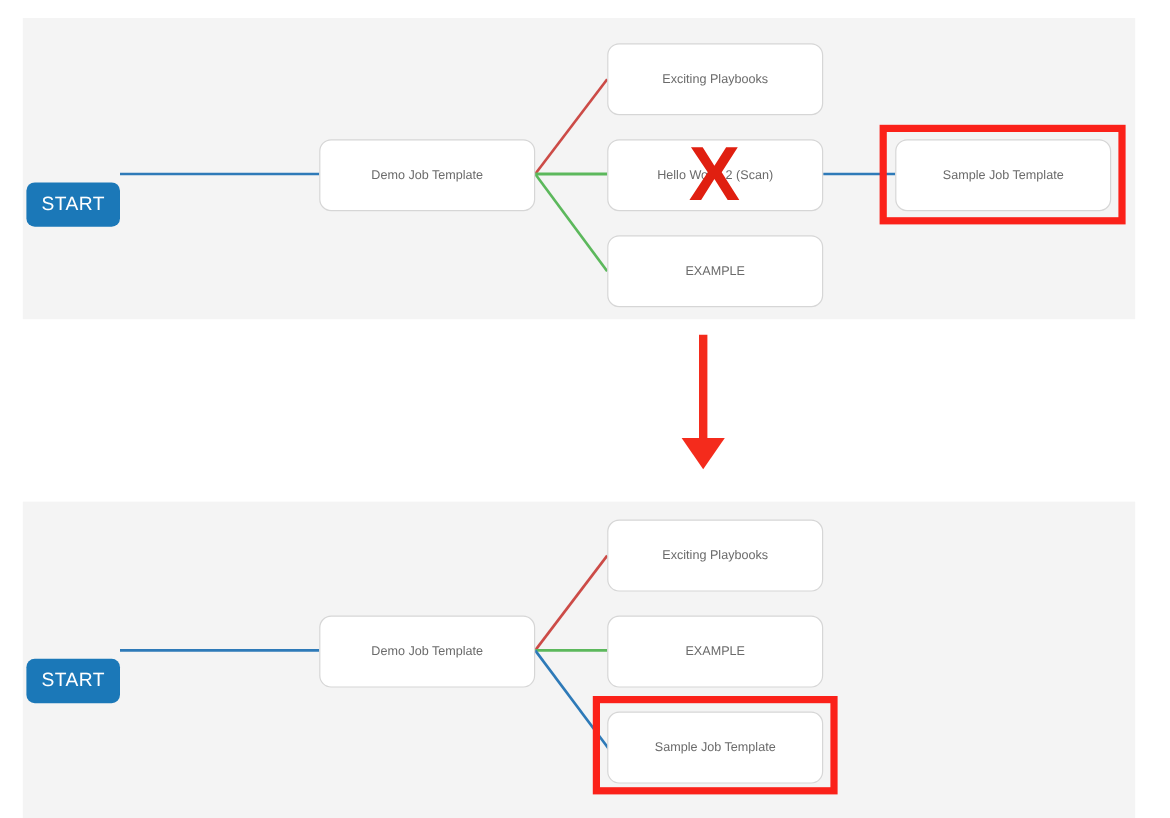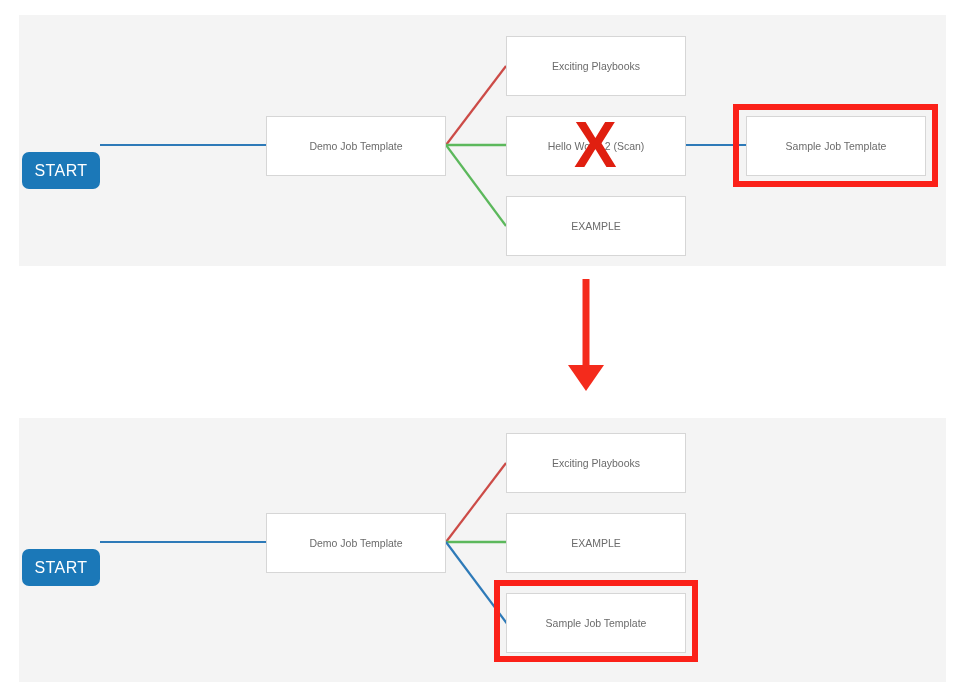--- a/index.html
+++ b/index.html
@@ -53,21 +53,21 @@
   }
 
   
   .node {
     position: absolute;
     display: flex;
     align-items: center;
     justify-content: center;
     background: #ffffff;
     border: 1px solid #d6d6d6;
-    border-radius: 0;
+    border-radius: 10px;
     color: #6b6b6b;
     font-size: 10.5px;
     text-align: center;
     width: 180px;
     height: 60px;
   }
 
   
   .highlight-box {
     position: absolute;

